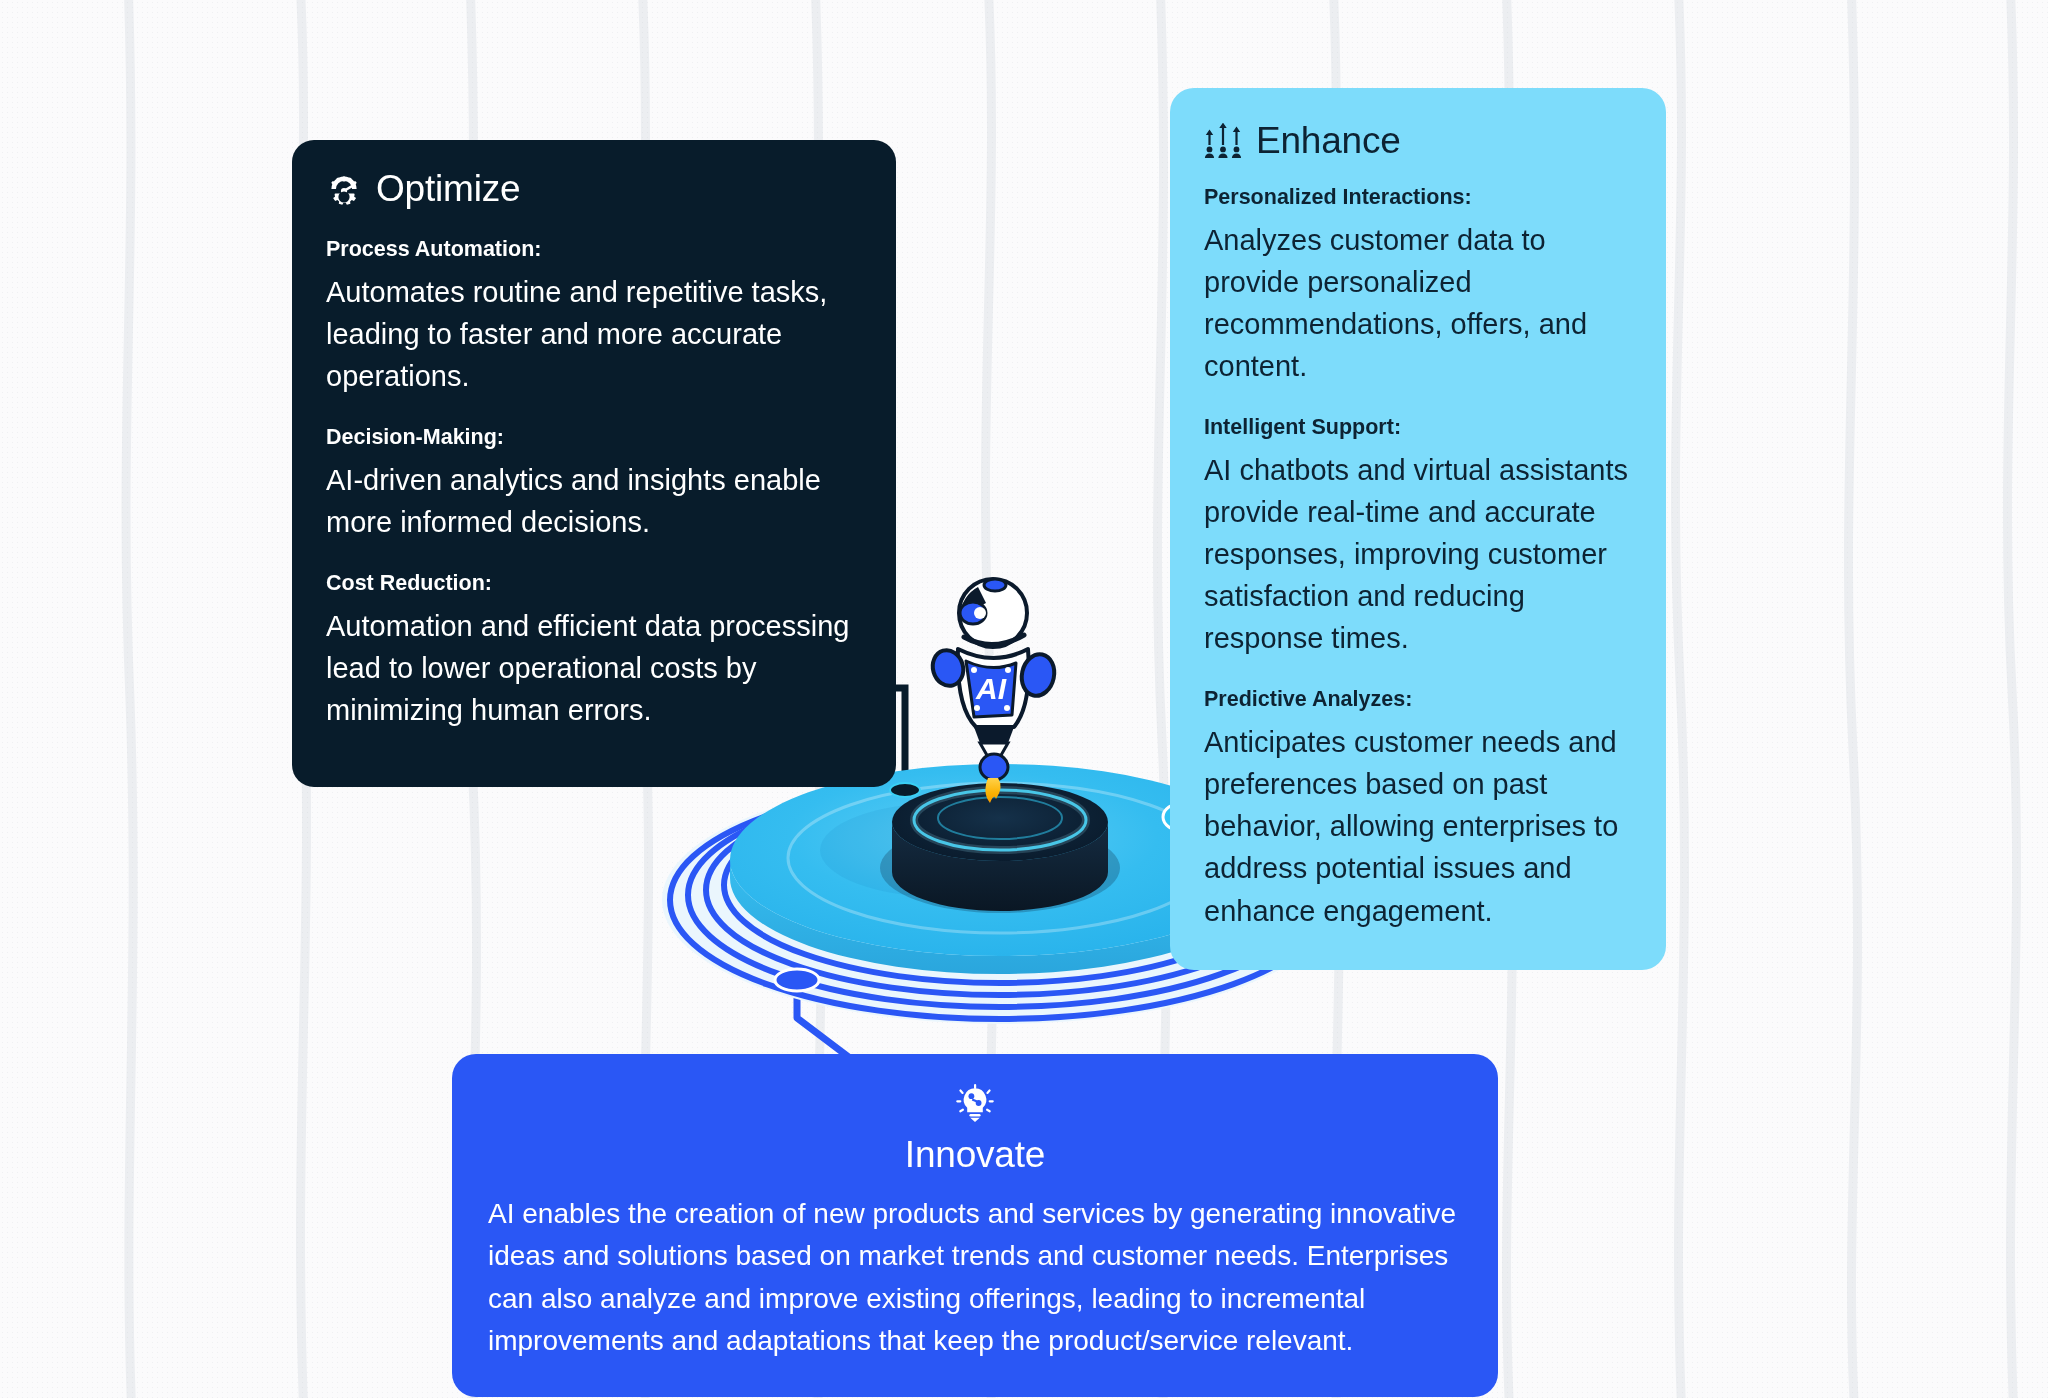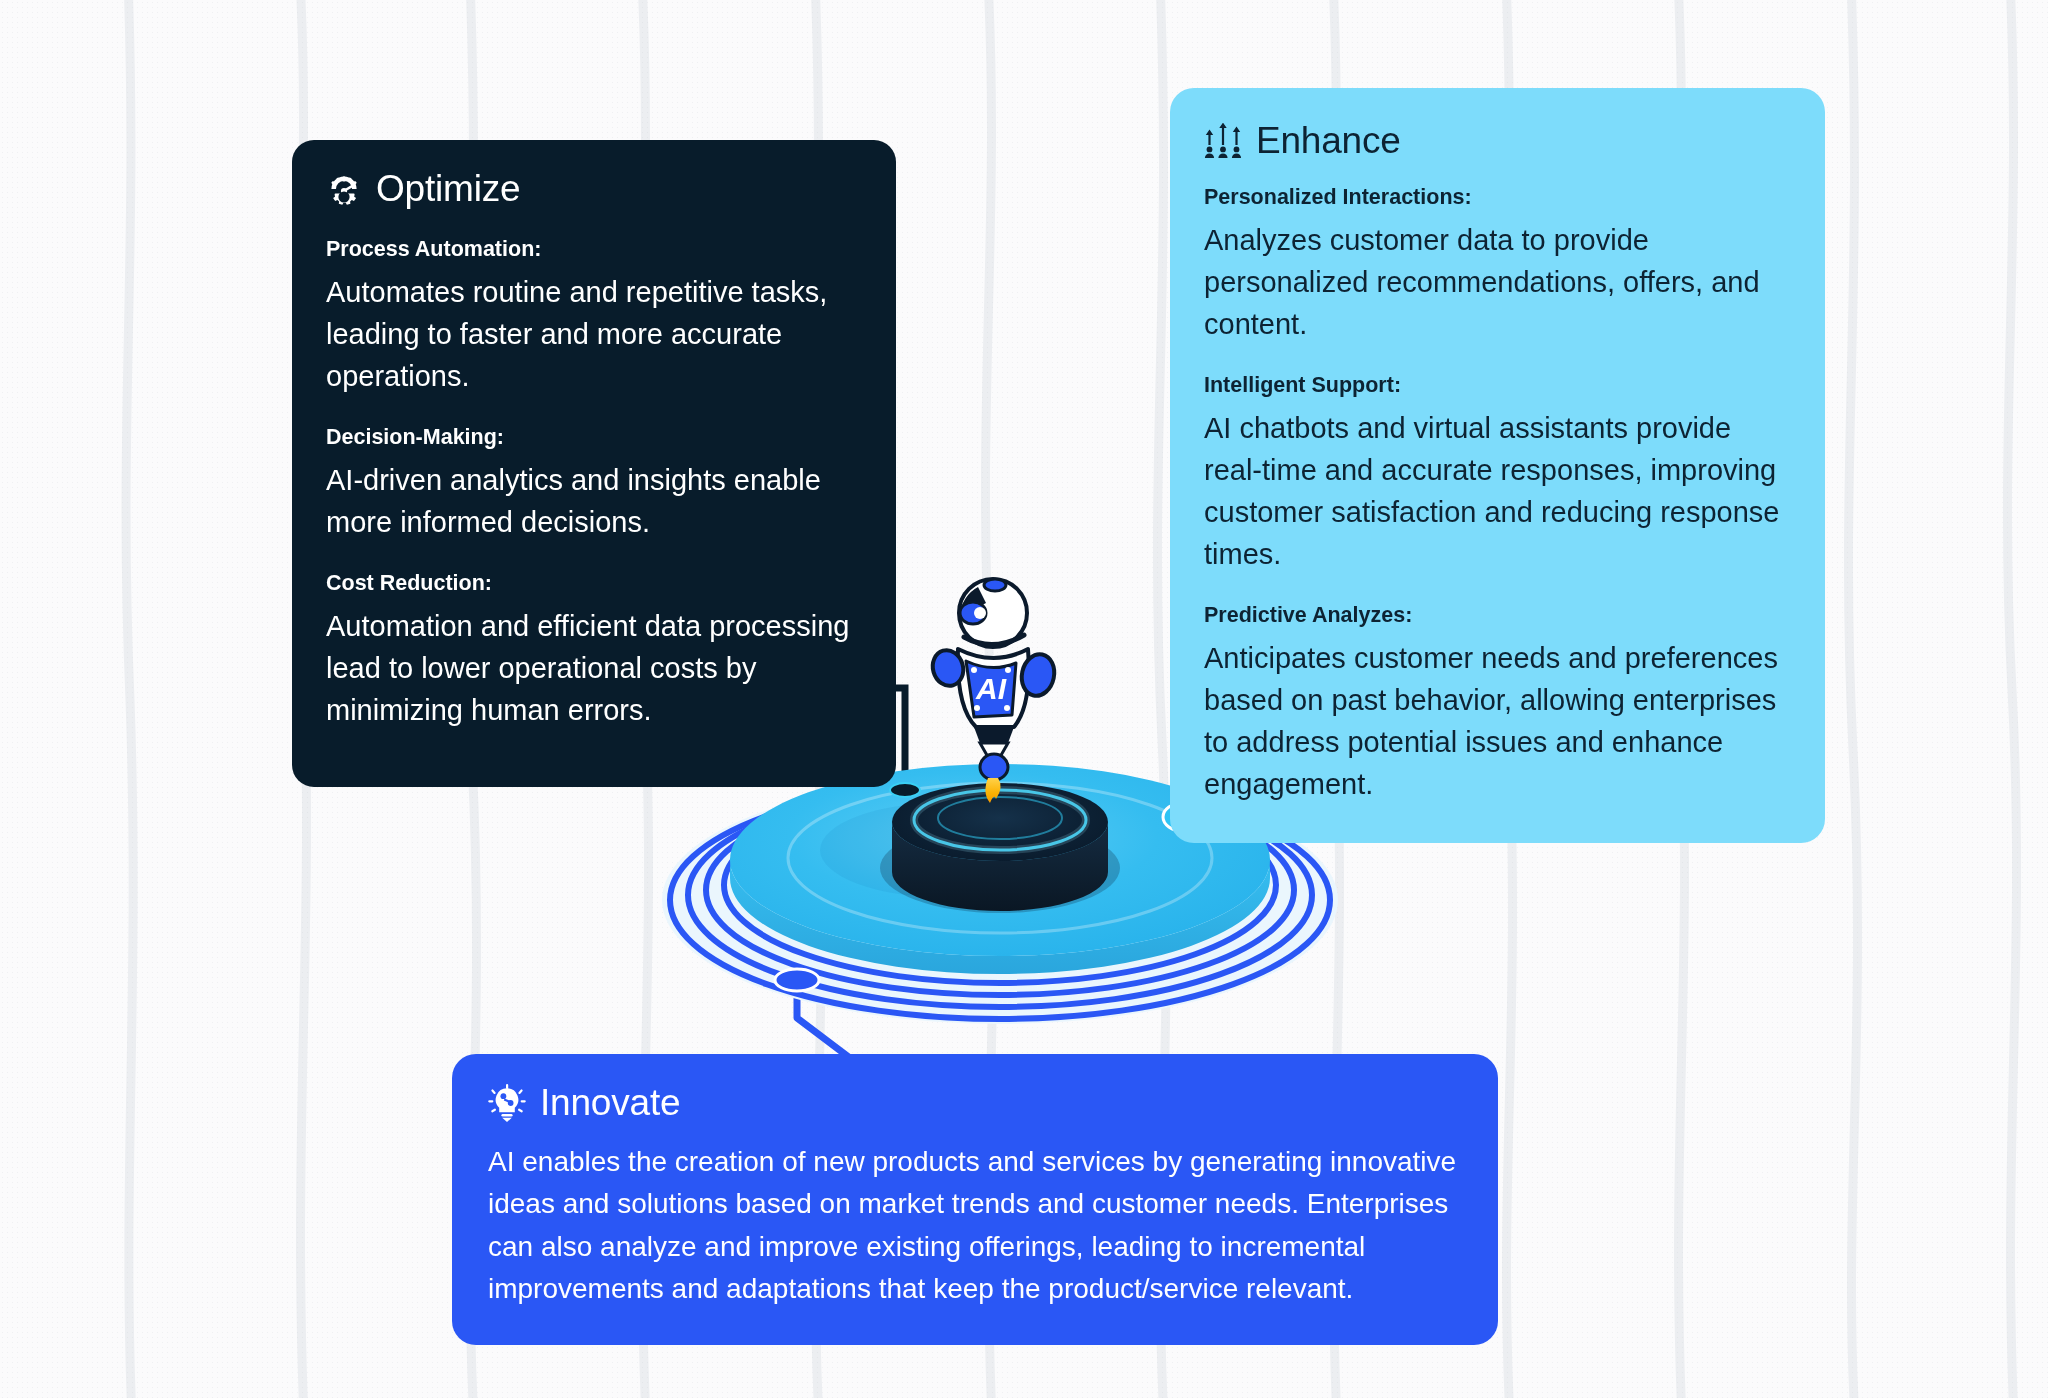--- a/index.html
+++ b/index.html
@@ -108,21 +108,21 @@
   #card-optimize .txt { color: #ffffff; }
   #card-optimize .card-title-row { margin-bottom: 26px; }
   #card-optimize .lbl { margin-bottom: 7px; }
   #card-optimize .blk { margin-bottom: 26px; }
   #card-optimize .blk:last-child { margin-bottom: 16px; }
 
   
   #card-enhance {
     left: 1170px;
     top: 88px;
-    width: 655px;
+    width: 496px;
     background: #7ddcfb;
     border-radius: 24px;
     padding: 34px 34px 38px 34px;
   }
   #card-enhance .card-title,
   #card-enhance .lbl,
   #card-enhance .txt { color: #0d2333; }
   #card-enhance .card-title-row { margin-bottom: 22px; }
   #card-enhance .lbl { margin-bottom: 7px; }
   #card-enhance .blk { margin-bottom: 26px; }
@@ -132,21 +132,21 @@
   #card-innovate {
     left: 452px;
     top: 1054px;
     width: 1046px;
     background: #2a57f5;
     border-radius: 24px;
     padding: 30px 36px 34px 36px;
   }
   #card-innovate .card-title,
   #card-innovate .txt { color: #ffffff; }
-  #card-innovate .card-title-row { margin-bottom: 18px; }
+  #card-innovate .card-title-row { margin-bottom: 18px; flex-direction: column; }
   #card-innovate .txt { font-size: 28px; line-height: 1.52; }
 
 </style>
 </head>
 <body>
 
 <svg id="bg-layer" viewBox="0 0 2048 1398" preserveAspectRatio="none">
   <rect x="0" y="0" width="2048" height="1398" fill="#fbfbfc"></rect>
   <g stroke="#eceef1" stroke-width="9" fill="none" stroke-linecap="round">
     <path d="M128 -20 C 138 260, 118 420, 130 700 C 140 980, 122 1180, 132 1420"></path>

